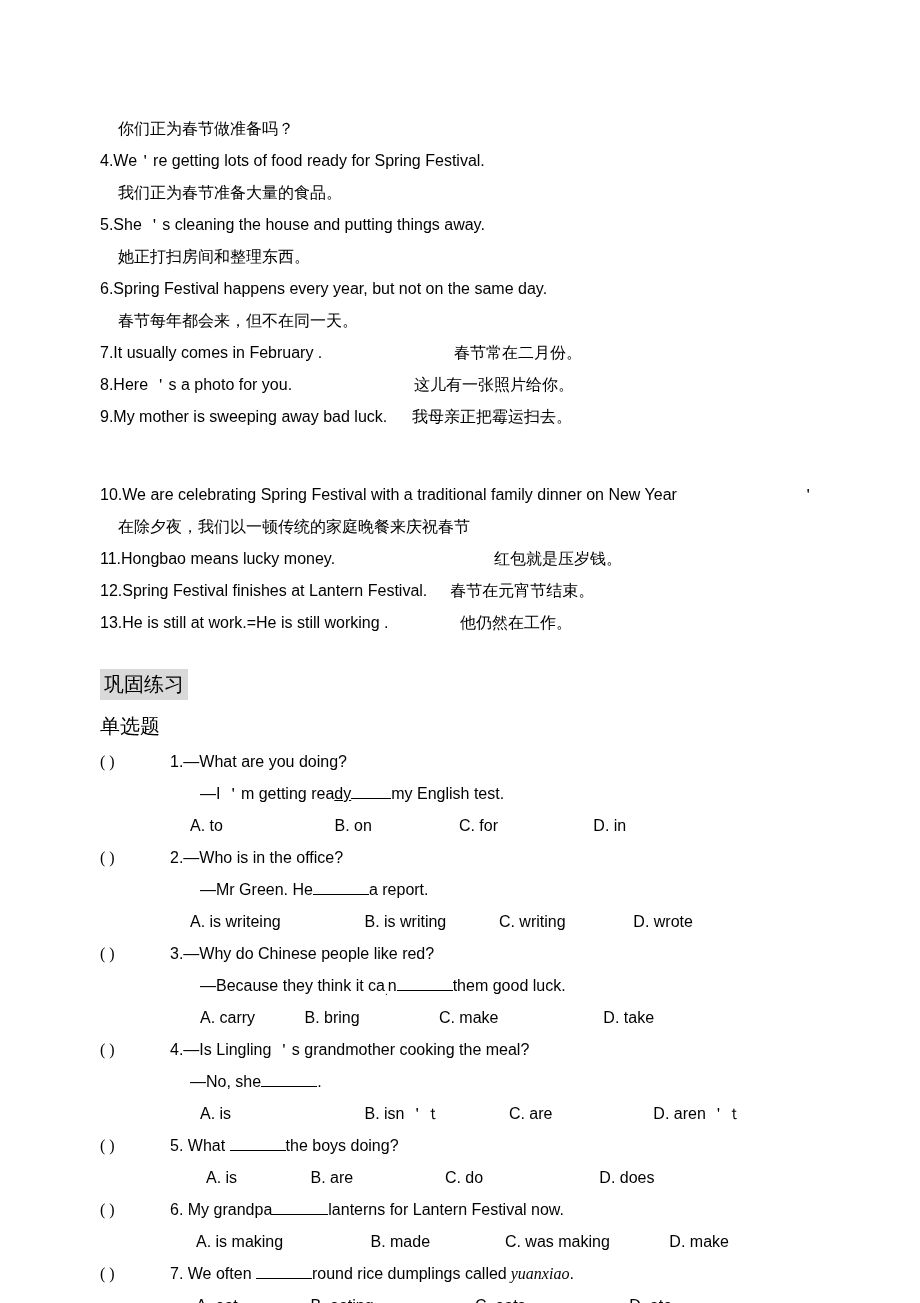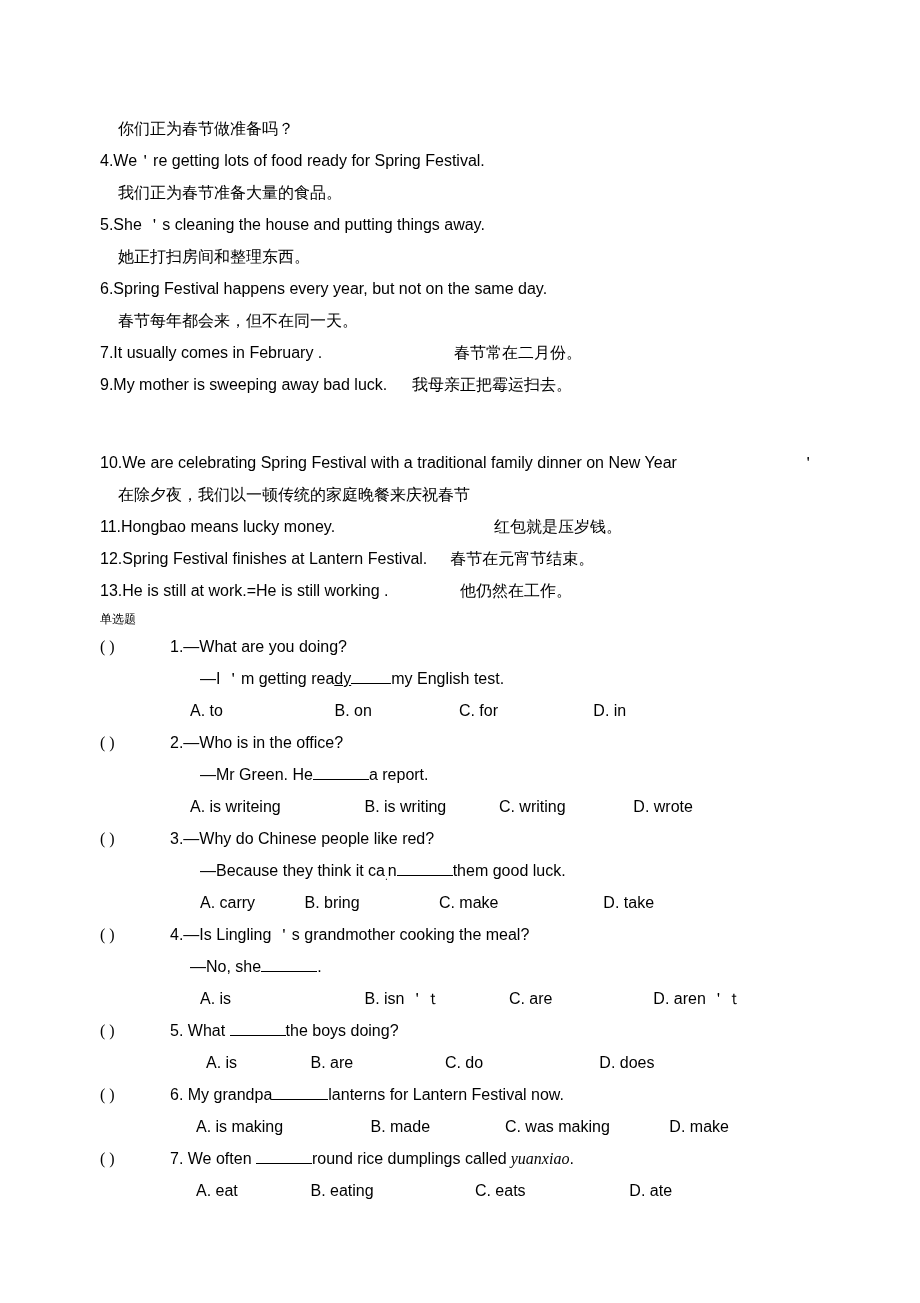--- a/index.html
+++ b/index.html
@@ -45,21 +45,21 @@
     display: inline-block;
     background: #d9d9d9;
     font-family: "SimSun", serif;
     font-size: 20px;
     padding: 2px 4px;
     margin-top: 30px;
     margin-bottom: 6px;
   }
   .sub-header {
     font-family: Liberation Sans, sans-serif;
-    font-size: 12px;
+    font-size: 20px;
     line-height: 2.0;
   }
   .q-row {
     display: flex;
     font-size: 16px;
     line-height: 2.0;
   }
   .q-bracket {
     width: 70px;
     font-family: "SimSun", serif;
@@ -116,20 +116,24 @@
   <div class="line indent sentence-cn">她正打扫房间和整理东西。</div>
 
   <div class="line sentence-en">6.Spring Festival happens every year, but not on the same day.</div>
   <div class="line indent sentence-cn">春节每年都会来，但不在同一天。</div>
 
   <div class="line bilingual">
     <span class="en" style="display:inline-block; width:310px;">7.It usually comes in February .</span>
     <span class="cn">春节常在二月份。</span>
   </div>
 
+  <div class="line bilingual">
+    <span class="en" style="display:inline-block; width:270px;">8.Here ＇s a photo for you.</span>
+    <span class="cn">这儿有一张照片给你。</span>
+  </div>
 
   <div class="line bilingual">
     <span class="en" style="display:inline-block; width:298px;">9.My mother is sweeping away bad luck.</span>
     <span class="cn" style="margin-left:10px;">我母亲正把霉运扫去。</span>
   </div>
 
   <div class="line sentence-en" style="position:relative;margin-top:46px;">
     <span>10.We are celebrating Spring Festival with a traditional family dinner on New Year</span>
     <span class="comma-right">＇</span>
   </div>
@@ -143,20 +147,23 @@
   <div class="line bilingual">
     <span class="en">12.Spring Festival finishes at Lantern Festival.</span>
     <span class="cn" style="margin-left:19px;">春节在元宵节结束。</span>
   </div>
 
   <div class="line bilingual">
     <span class="en" style="display:inline-block; width:346px;">13.He is still at work.=He is still working .</span>
     <span class="cn" style="margin-left:10px;">他仍然在工作。</span>
   </div>
 
+  <div>
+    <span class="section-header">巩固练习</span>
+  </div>
   <div class="sub-header">单选题</div>
 
   <div class="q-row">
     <span class="q-bracket">(          )</span>
     <span class="q-body">1.—What are you doing?</span>
   </div>
   <div class="q-sub">
     <span>—I ＇m getting rea</span><span style="text-decoration:underline;">dy</span><span class="blank blank-40"></span><span>my English test.</span>
   </div>
   <div class="q-opts">

